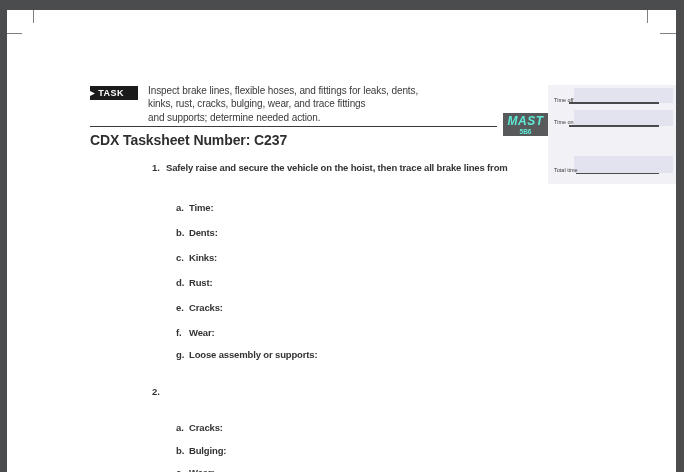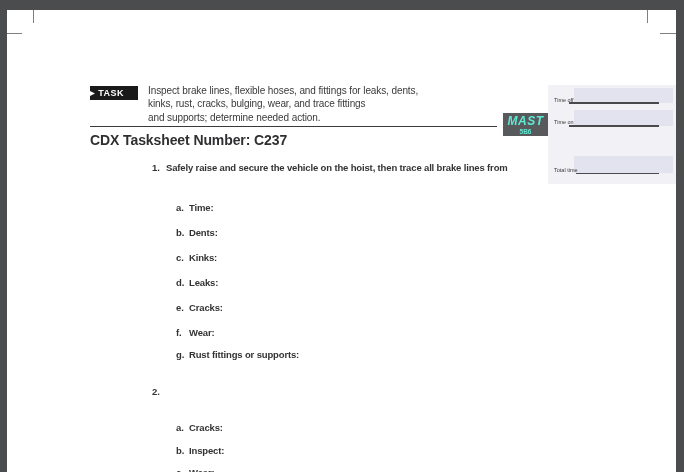--- a/index.html
+++ b/index.html
@@ -120,48 +120,48 @@
     <div class="sub-item" style="left:169px;top:217px;">
       <span class="letter">b.</span>
       <span>Dents:</span>
     </div>
     <div class="sub-item" style="left:169px;top:242px;">
       <span class="letter">c.</span>
       <span>Kinks:</span>
     </div>
     <div class="sub-item" style="left:169px;top:267px;">
       <span class="letter">d.</span>
-      <span>Leaks:</span>
+      <span>Rust:</span>
     </div>
     <div class="sub-item" style="left:169px;top:292px;">
       <span class="letter">e.</span>
       <span>Cracks:</span>
     </div>
     <div class="sub-item" style="left:169px;top:317px;">
       <span class="letter">f.</span>
       <span>Wear:</span>
     </div>
     <div class="sub-item" style="left:169px;top:339px;">
       <span class="letter">g.</span>
-      <span>Rust fittings or supports:</span>
+      <span>Loose assembly or supports:</span>
     </div>
 
     <div class="item" style="left:145px;top:376px;">
       <span class="num">2.</span>
       <span class="lines">
       </span>
     </div>
 
     <div class="sub-item" style="left:169px;top:412px;">
       <span class="letter">a.</span>
       <span>Cracks:</span>
     </div>
     <div class="sub-item" style="left:169px;top:435px;">
       <span class="letter">b.</span>
-      <span>Inspect:</span>
+      <span>Bulging:</span>
     </div>
     <div class="sub-item" style="left:169px;top:457px;">
       <span class="letter">c.</span>
       <span>Wear:</span>
     </div>
 
     <div class="time-panel">
       <div class="time-box" style="left:26px;top:3px;width:99px;height:15px;"></div>
       <div class="time-label" style="left:6px;top:11.5px;">Time off</div>
       <div class="time-line" style="left:21px;top:17.3px;width:90px;"></div>

